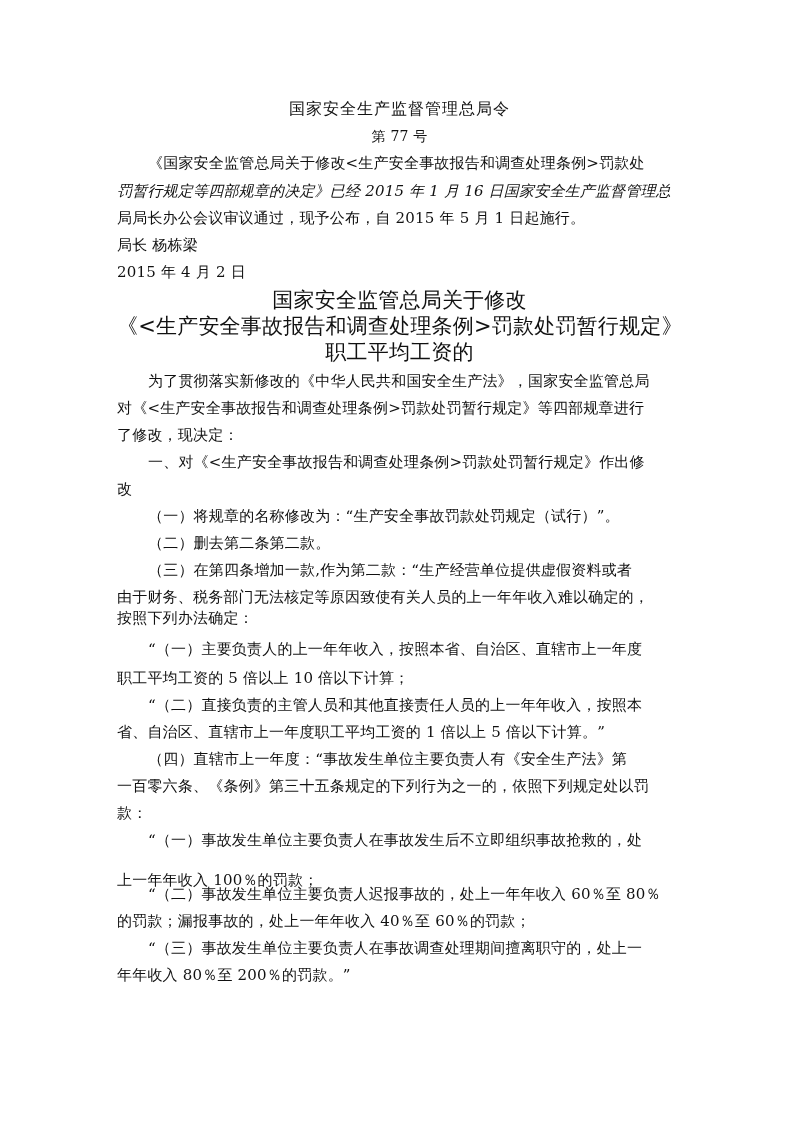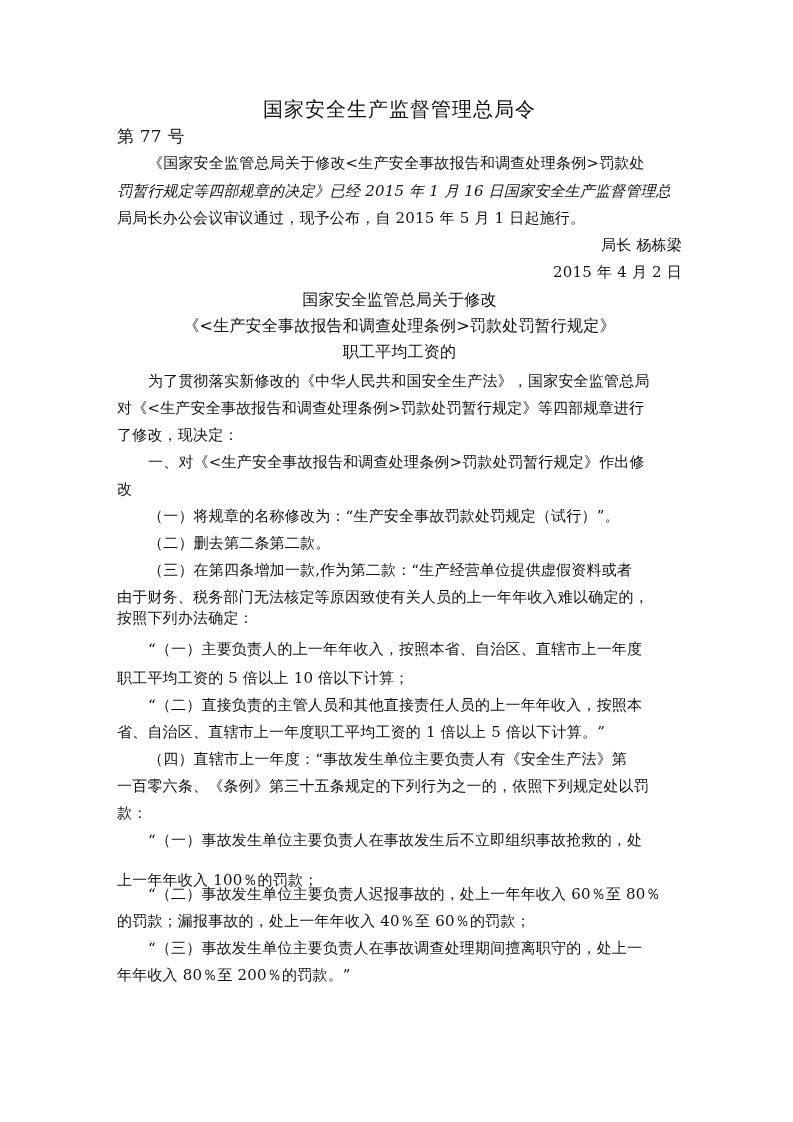--- a/index.html
+++ b/index.html
@@ -1,23 +1,23 @@
 <!DOCTYPE html>
 <html><head>
 <meta charset="utf-8">
 <style>
   html, body { margin: 0; padding: 0; background: #ffffff; }
   body { width: 793px; height: 1122px; position: relative; overflow: hidden;
          font-family: "DejaVu Serif", "Liberation Serif", serif; color: #111; }
   .page { position: absolute; left: 117px; top: 0; width: 565px; }
   .line { position: absolute; left: 0; width: 565px; font-size: 15px; line-height: 20px; white-space: nowrap; letter-spacing: 0.2px; }
-  .right { text-align: right; }
-  .title { font-family: "DejaVu Sans", "Liberation Sans", sans-serif; font-size: 20px; line-height: 28px; text-align: center; letter-spacing: 1px; }
-  .subtitle { font-family: "DejaVu Sans", "Liberation Sans", sans-serif; font-size: 16px; line-height: 24px; text-align: center; }
-  .small { font-size: 17px; }
+  .right { text-align: left; }
+  .title { font-family: "DejaVu Sans", "Liberation Sans", sans-serif; font-size: 16px; line-height: 28px; text-align: center; letter-spacing: 1px; }
+  .subtitle { font-family: "DejaVu Sans", "Liberation Sans", sans-serif; font-size: 21px; line-height: 24px; text-align: center; }
+  .small { font-size: 14px; text-align: center; }
   .indent { padding-left: 31px; box-sizing: border-box; }
 </style>
 </head>
 <body>
 
 <div class="page">
   <div class="line title" style="top:95px;">国家安全生产监督管理总局令</div>
   <div class="line small" style="top:126px;">第 77 号</div>
 
   <div class="line indent" style="top:153px;">《国家安全监管总局关于修改&lt;生产安全事故报告和调查处理条例&gt;罚款处</div>

